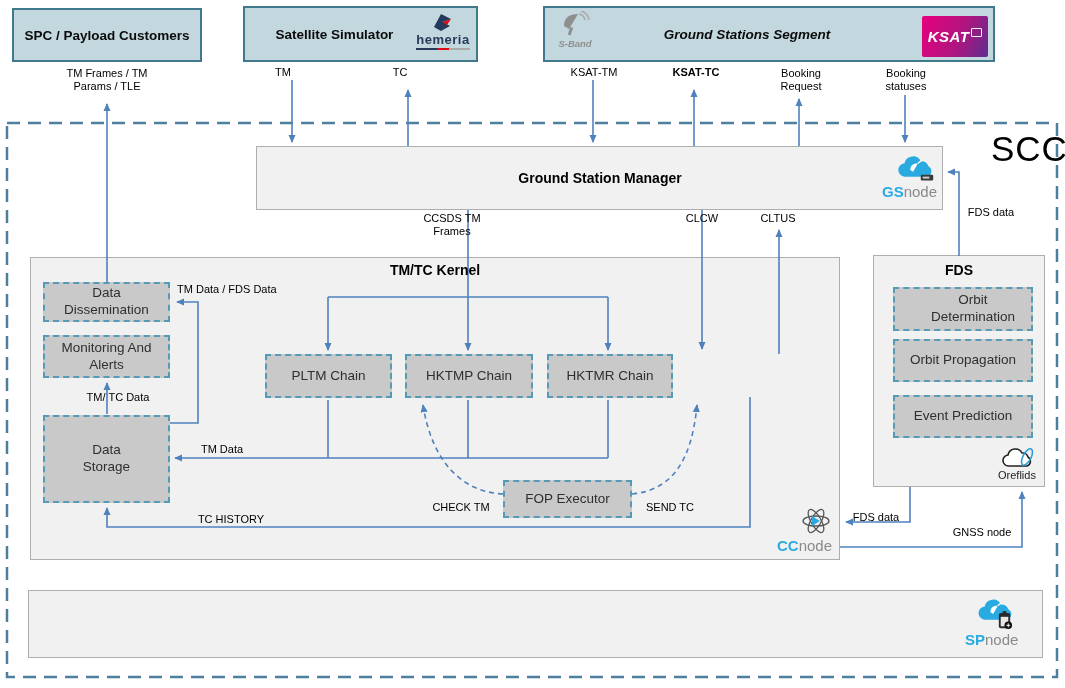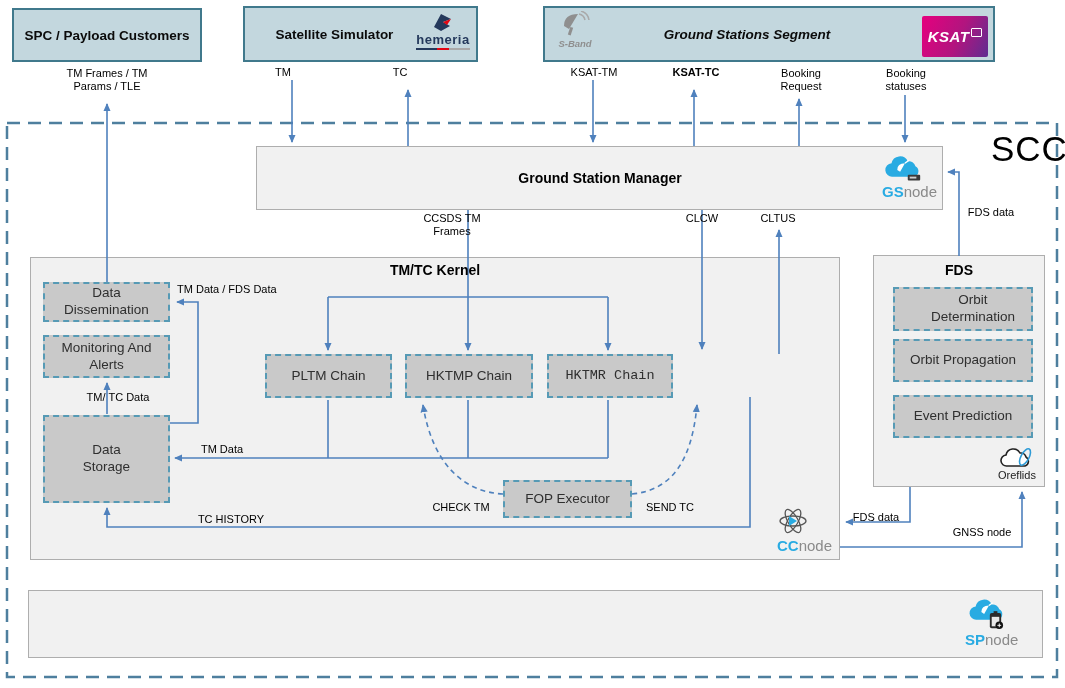--- a/index.html
+++ b/index.html
@@ -17,21 +17,21 @@
   .inner{position:absolute;background:#c9c9c9;border:2px dashed #569ab5;box-sizing:border-box;
          display:flex;align-items:center;justify-content:center;text-align:center;
          font-size:13.5px;color:#2f2f2f;white-space:pre-line;line-height:1.25;}
   
   .lbl{position:absolute;font-size:11px;line-height:1.18;color:#000;text-align:center;
        white-space:pre-line;transform:translateX(-50%);}
   .lbl.la{transform:none;text-align:left;}
   
   .scc{position:absolute;font-size:35px;color:#000;letter-spacing:1px;}
   
-  .nodelogo{position:absolute;display:flex;flex-direction:column;align-items:flex-start;line-height:1;}
+  .nodelogo{position:absolute;display:flex;flex-direction:column;align-items:flex-end;line-height:1;}
   .nodetxt{font-size:15px;margin-top:1px;white-space:nowrap;}
   .np{color:#29abe2;font-weight:bold;}
   .ns{color:#8a8a8a;}
   
   .ksat{position:absolute;right:5px;top:8px;width:66px;height:41px;border-radius:2px;
         background:linear-gradient(115deg,#e6007e 0%,#b1157f 55%,#5f2d91 100%);
         display:flex;align-items:center;justify-content:center;color:#fff;
         font-weight:bold;font-size:15px;letter-spacing:.5px;}
   .ksat-sup{display:inline-block;width:9px;height:7px;border:1px solid #fff;border-radius:1px;
         margin-left:2px;margin-top:-8px;}
@@ -143,21 +143,21 @@
 
   <div class="inner" style="left:43px;top:282px;width:127px;height:40px;">Data
 Dissemination</div>
   <div class="inner" style="left:43px;top:335px;width:127px;height:43px;">Monitoring And
 Alerts</div>
   <div class="inner" style="left:43px;top:415px;width:127px;height:88px;">Data
 Storage</div>
 
   <div class="inner" style="left:265px;top:354px;width:127px;height:44px;">PLTM Chain</div>
   <div class="inner" style="left:405px;top:354px;width:128px;height:44px;">HKTMP Chain</div>
-  <div class="inner" style="left:547px;top:354px;width:126px;height:44px;font-family:Liberation Mono, monospace;">HKTMR Chain</div>
+  <div class="inner" style="left:547px;top:354px;width:126px;height:44px;">HKTMR Chain</div>
   <div class="inner" style="left:503px;top:480px;width:129px;height:38px;text-align:center;">FOP Executor</div>
 
   <div class="nodelogo" style="left:777px;top:505px;">
     <svg width="32" height="32" viewBox="0 0 32 32">
       <ellipse cx="16" cy="16" rx="13" ry="5" fill="none" stroke="#555" stroke-width="1.3"></ellipse>
       <ellipse cx="16" cy="16" rx="13" ry="5" fill="none" stroke="#555" stroke-width="1.3" transform="rotate(60 16 16)"></ellipse>
       <ellipse cx="16" cy="16" rx="13" ry="5" fill="none" stroke="#555" stroke-width="1.3" transform="rotate(120 16 16)"></ellipse>
       <path d="M12,21 L20,16 L12,11 Z" fill="#29abe2"></path>
     </svg>
     <span class="nodetxt"><span class="np">CC</span><span class="ns">node</span></span>

